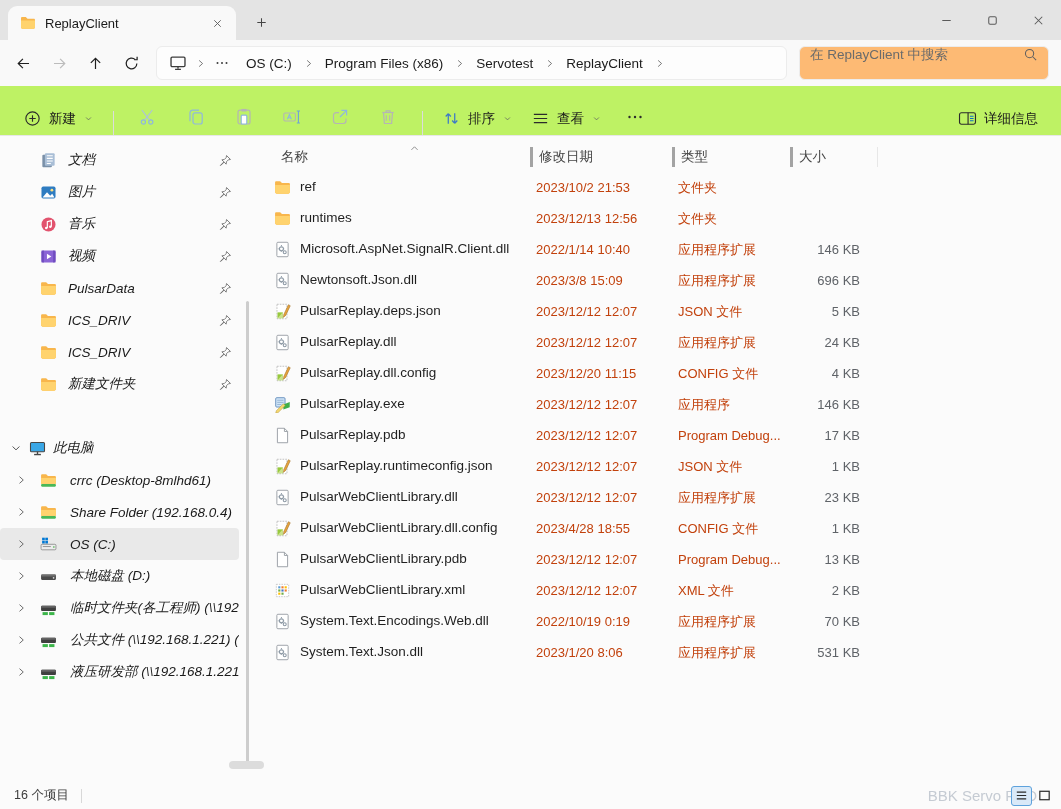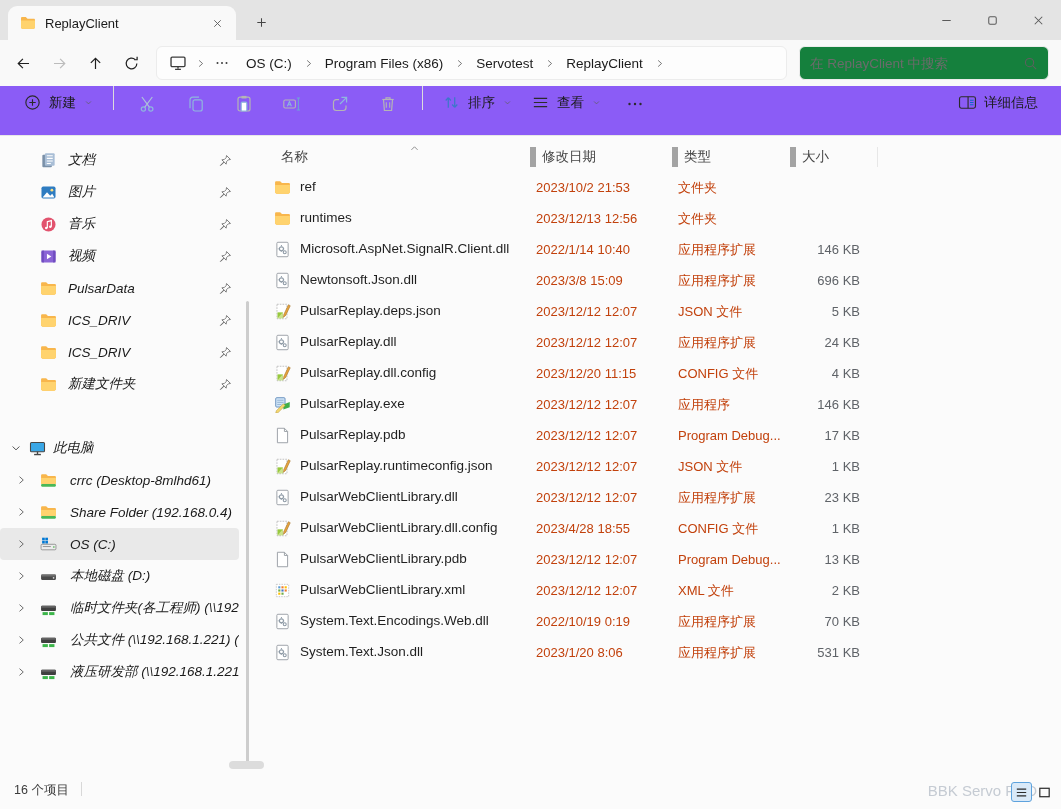--- a/index.html
+++ b/index.html
@@ -25,28 +25,28 @@
   
   .addressbar{height:46px;background:#f9f9f9;display:flex;align-items:center;padding:0 12px 0 6px;gap:2px;}
   .navbtn{width:34px;height:34px;display:flex;align-items:center;justify-content:center;border-radius:4px;}
   .navbtn .ic{width:17px;height:17px;}
   .crumbbar{height:34px;margin-left:6px;background:#fdfdfd;border:1px solid #ececec;border-radius:6px;
             flex:1;display:flex;align-items:center;padding:0 6px;gap:1px;overflow:hidden;}
   .crumbbar .dev{width:18px;height:18px;margin:0 6px;}
   .crumb{font-size:13.5px;color:#1b1b1b;padding:4px 9px;border-radius:4px;white-space:nowrap;}
   .cchev{width:11px;height:11px;margin:0 1px;}
   .cdots{width:16px;height:16px;margin:0 6px;}
-  .searchbar{height:34px;width:250px;margin-left:10px;background:#15803d;border:1px solid #ececec;border-radius:6px;
-             display:flex;align-items:center;padding:0 10px;gap:8px;}
+  .searchbar{height:34px;width:250px;margin-left:10px;background:#fdba74;border:1px solid #ececec;border-radius:6px;
+             display:flex;align-items:flex-start;padding:0 10px;gap:8px;}
   .searchbar input{flex:1;border:none;outline:none;background:transparent;font-size:13.5px;color:#1b1b1b;}
   .searchbar input::placeholder{color:#6b6b6b;}
   .searchbar .ic{width:15px;height:15px;}
 
   
-  .toolbar{height:50px;background:#8b5cf6;border-bottom:1px solid #e7e7e7;display:flex;align-items:flex-start;padding:0 14px;}
+  .toolbar{height:50px;background:#bef264;border-bottom:1px solid #e7e7e7;display:flex;align-items:flex-end;padding:0 14px;}
   .tbtn{display:flex;align-items:center;gap:7px;padding:7px 9px;border-radius:5px;font-size:13.5px;color:#1b1b1b;white-space:nowrap;}
   .tbtn .ic{width:19px;height:19px;}
   .tbtn .caret{width:11px;height:11px;}
   .ibtn{width:38px;height:36px;display:flex;align-items:center;justify-content:center;border-radius:5px;margin:0 5px;}
   .ibtn .ic{width:20px;height:20px;}
   .tsep{width:1px;height:24px;background:#dcdcdc;margin:0 10px;}
   .details-btn{margin-left:auto;}
 
   
   .content{flex:1;display:flex;position:relative;overflow:hidden;}
@@ -63,32 +63,32 @@
   .trow .ic.fico{width:17px;height:17px;}
   .trow .tlabel{white-space:nowrap;overflow:hidden;}
   .vscroll{position:absolute;right:3px;top:165px;width:3px;height:468px;background:#cdcdcd;border-radius:2px;}
   .hscroll{position:absolute;left:229px;bottom:0;width:35px;height:8px;background:#dcdcdc;border-radius:4px;}
 
   
   .filepane{flex:1;padding:8px 0 0 0;position:relative;}
   .fheader{display:grid;grid-template-columns:262px 142px 118px 88px;padding-left:16px;height:26px;
            align-items:center;color:#454545;font-size:13.5px;position:relative;}
   .hcell{height:20px;display:flex;align-items:center;padding-left:13px;position:relative;}
-  .hcell.b{border-left:6px solid #a3a3a3;padding-left:6px;}
+  .hcell.b{border-left:3px solid #a3a3a3;padding-left:6px;}
   .hcell.last{border-right:1px solid #e7e7e7;}
   .sortmark{position:absolute;left:141px;top:-4px;width:11px;height:11px;}
   .frows{margin-top:2px;}
   .frow{display:grid;grid-template-columns:262px 142px 118px 88px;padding-left:16px;height:31px;align-items:center;}
   .fname{display:flex;align-items:flex-start;gap:9px;padding-left:6px;font-size:13.5px;color:#1f1f1f;white-space:nowrap;overflow:hidden;}
   .fname .ic{width:17px;height:17px;}
   .fdate,.ftype{font-size:13px;color:#c2410c;padding-left:6px;white-space:nowrap;}
   .fsize{font-size:13px;color:#5f6368;text-align:right;padding-right:18px;white-space:nowrap;}
 
   
-  .statusbar{height:27px;display:flex;align-items:flex-start;padding:0 6px 0 14px;background:#fbfbfb;position:relative;margin-top:13px;}
+  .statusbar{height:27px;display:flex;align-items:center;padding:0 6px 0 14px;background:#fbfbfb;position:relative;margin-top:13px;}
   .count{font-size:12.5px;color:#3c3c3c;}
   .sdiv{width:1px;height:14px;background:#d8d8d8;margin-left:12px;}
   .watermark{margin-left:auto;font-size:15px;color:#c5cbd3;margin-right:-28px;}
   .vtoggle{width:21px;height:20px;display:flex;align-items:center;justify-content:center;border-radius:3px;margin-left:2px;position:relative;z-index:1;}
   .vtoggle.active{background:#d9e9f8;border:1px solid #5da2dd;}
   .vtoggle .ic{width:15px;height:15px;}
 </style>
 </head>
 <body>
 

